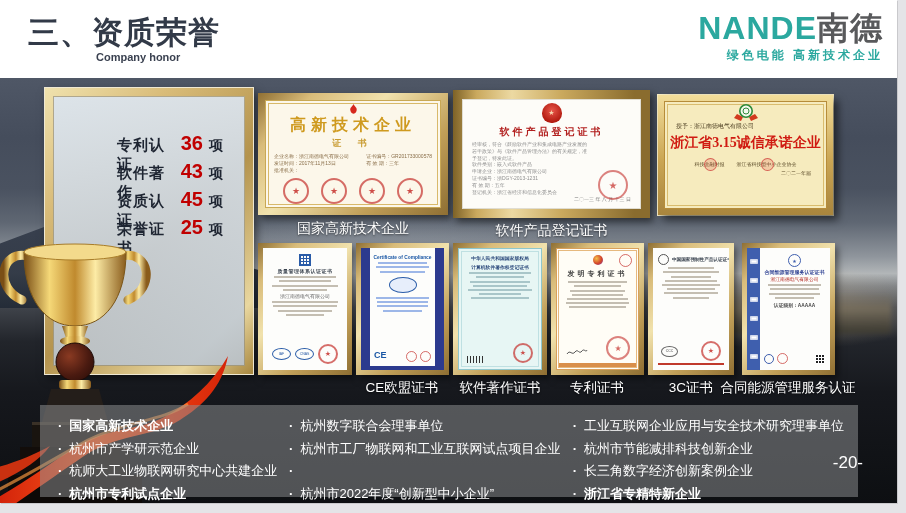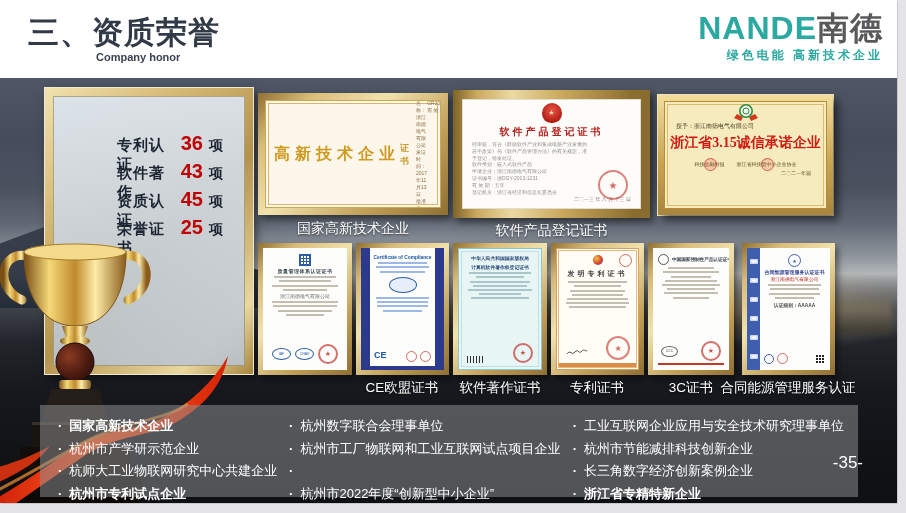--- a/index.html
+++ b/index.html
@@ -52,21 +52,21 @@
     background:linear-gradient(135deg,#8f6f33 0%,#d9bc7a 18%,#f1e2ad 42%,#c19f58 72%,#8f6f33 100%);
     box-shadow:3px 4px 7px rgba(0,0,0,.5);}
   .cert-caption{position:absolute;color:#fff;font-size:14px;text-align:center;z-index:2;
     text-shadow:0 1px 2px rgba(0,0,0,.6);}
   .cap2{font-size:13.5px;}
 
   
   .c-hitech{left:258px;top:93px;width:190px;height:122px;padding:7px;}
   .c1-inner{height:100%;box-sizing:border-box;background:#fcf7ea;border:1px solid #c9a854;
     box-shadow:inset 0 0 0 2px #fcf7ea, inset 0 0 0 3px #d8b96a;
-    display:flex;flex-direction:row;align-items:center;padding:3px 8px;overflow:hidden;position:relative;}
+    display:flex;flex-direction:column;align-items:center;padding:3px 8px;overflow:hidden;position:relative;}
   .c1-title{font-size:16px;font-weight:bold;color:#cf9a1f;letter-spacing:5px;margin-top:1px;white-space:nowrap;}
   .c1-sub{font-size:9px;font-weight:bold;color:#c89b30;letter-spacing:7px;margin-top:1px;}
   .c1-fields{display:flex;width:100%;justify-content:space-between;margin-top:3px;
     font-size:5px;color:#8a6f4a;text-align:left;line-height:7px;}
   .c1-stamps{display:flex;gap:12px;margin-top:4px;}
   .rstamp{border-radius:50%;border:2px solid rgba(197,48,44,.7);color:rgba(197,48,44,.85);
     display:flex;align-items:center;justify-content:center;}
   .st24{width:22px;height:22px;font-size:9px;}
 
   
@@ -532,16 +532,16 @@
             <span class="dot">·</span>
             <span>长三角数字经济创新案例企业</span>
           </div>
           <div class="hitem bold">
             <span class="dot">·</span>
             <span>浙江省专精特新企业</span>
           </div>
         </div>
   </div>
 
-  <div class="pageno">-35-</div>
+  <div class="pageno">-20-</div>
 
  </div>
 </div>
 
 </body></html>

